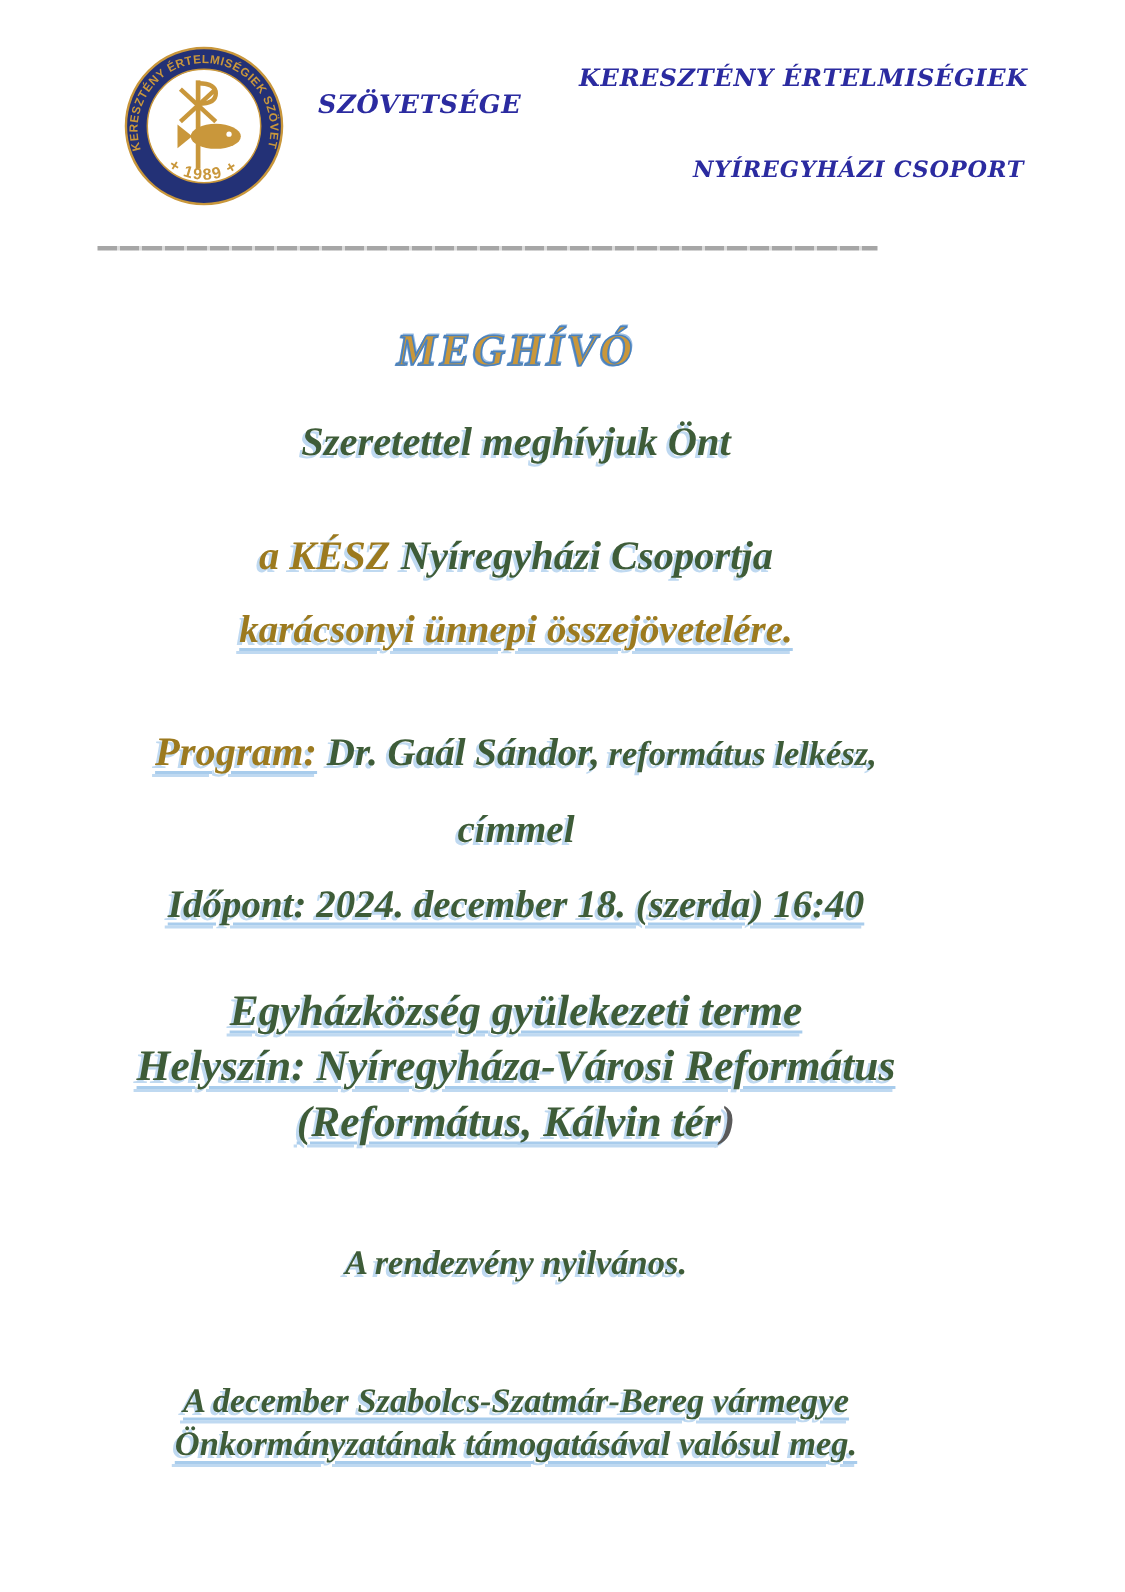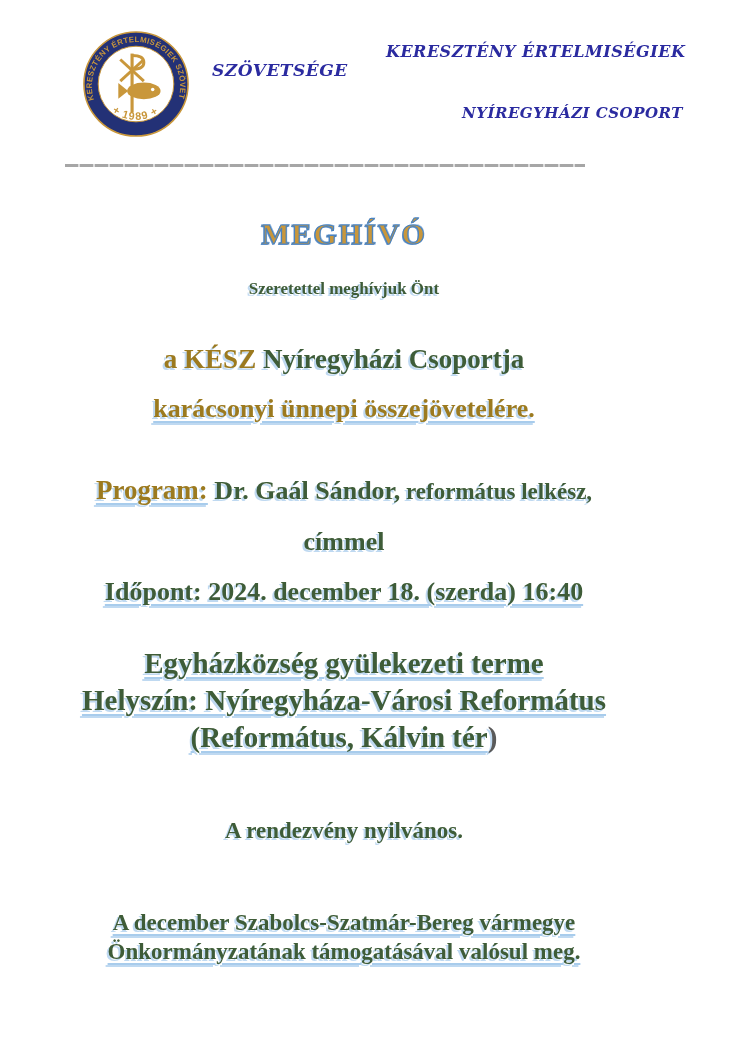--- a/index.html
+++ b/index.html
@@ -18,39 +18,39 @@
     color:#2b2ba0;letter-spacing:.5px;
   }
   .org1{left:386px;top:42px;font-size:16px;}
   .org2{left:212px;top:60px;font-size:17px;}
   .grp {left:462px;top:104px;font-size:15px;}
   .divider{
     margin:14px 0 0 65px;width:520px;height:3px;
     background:repeating-linear-gradient(90deg,#a6a6a6 0 13px,#dcdcdc 13px 15px);
   }
   
-  .main{width:688px;text-align:center;font-weight:700;}
+  .main{width:688px;text-align:center;font-weight:700;font-style:italic;}
   .sh{text-shadow:-2px 2px 0 #bfd9f1;}
   .green{color:#3e5c38;}
   .gold{color:#9c7a1f;}
   .gray{color:#5a5a5a;}
   .u{
     text-decoration:underline;
     text-decoration-color:#a8ccec;
     text-decoration-thickness:2px;
     text-underline-offset:4px;
   }
   .title{
     margin-top:50px;
     font-size:30px;letter-spacing:2px;
     color:#c9973b;
     -webkit-text-stroke:1.1px #4a82be;
     text-shadow:-1px 1px 0 #6d9bd0,1px -1px 0 #9dbfe4;
   }
-  .greeting{margin-top:28px;font-size:17px;}
+  .greeting{margin-top:28px;font-size:27px;}
   .block-a{margin-top:42px;font-size:27px;line-height:37px;}
   .big{font-size:26px;margin-top:12px;}
   .mid{font-size:23px;}
   .program-block{margin-top:44px;font-size:27px;line-height:38px;}
   .venue-block{margin-top:34px;font-size:29px;line-height:37px;}
   .public-note{margin-top:62px;font-size:23px;}
   .funding-block{margin-top:64px;font-size:23px;line-height:29px;}
 </style>
 </head>
 <body>

